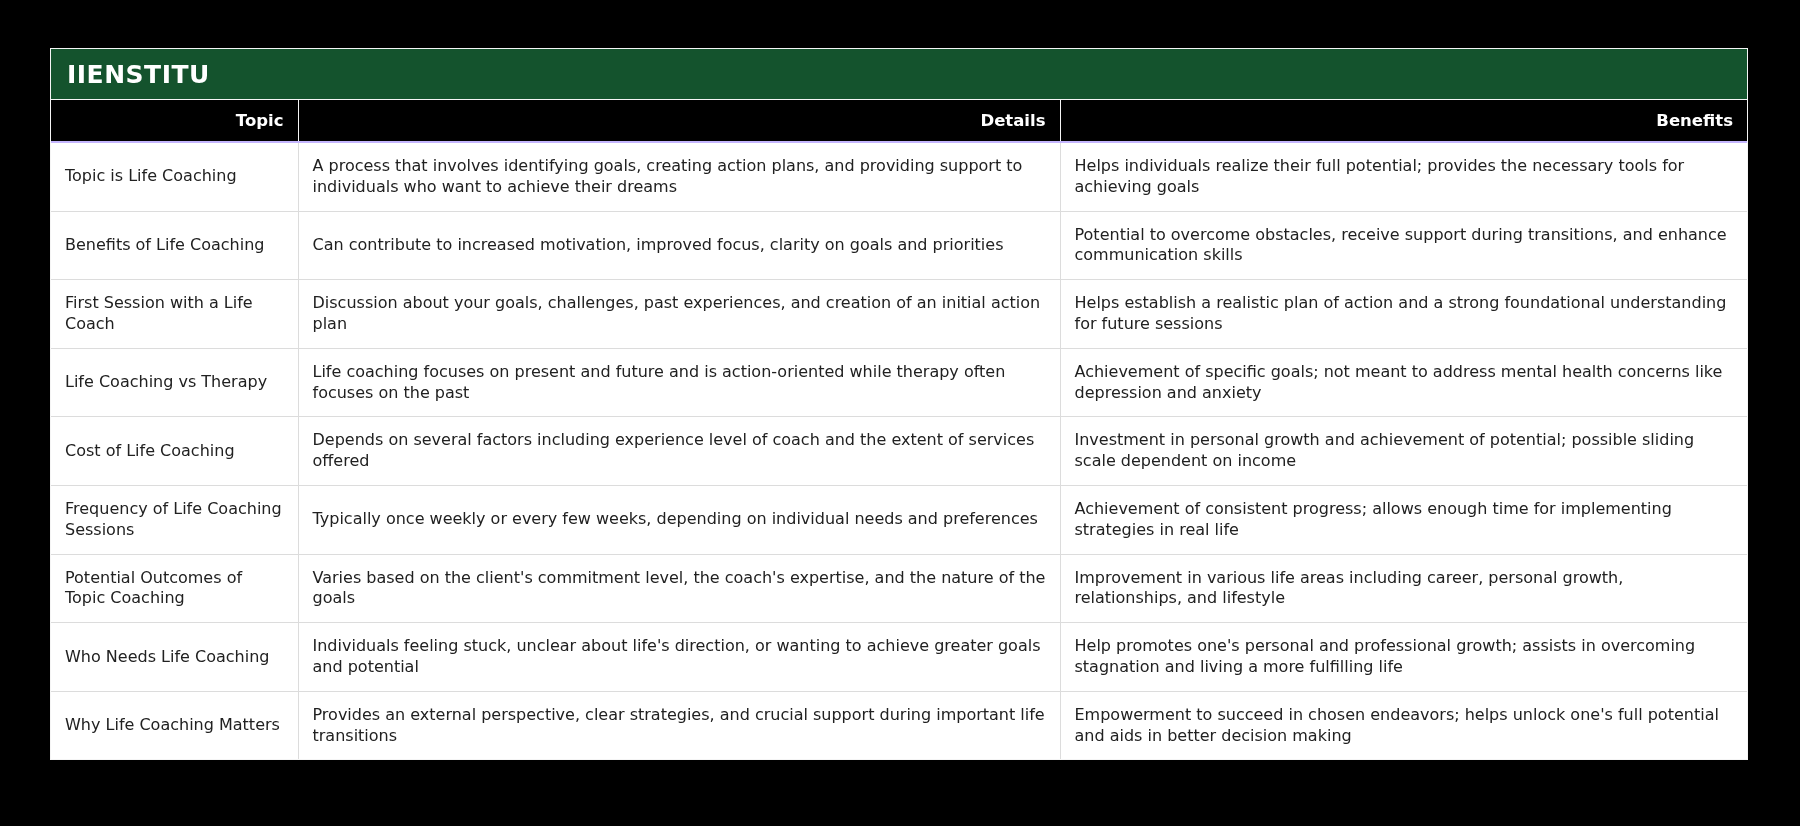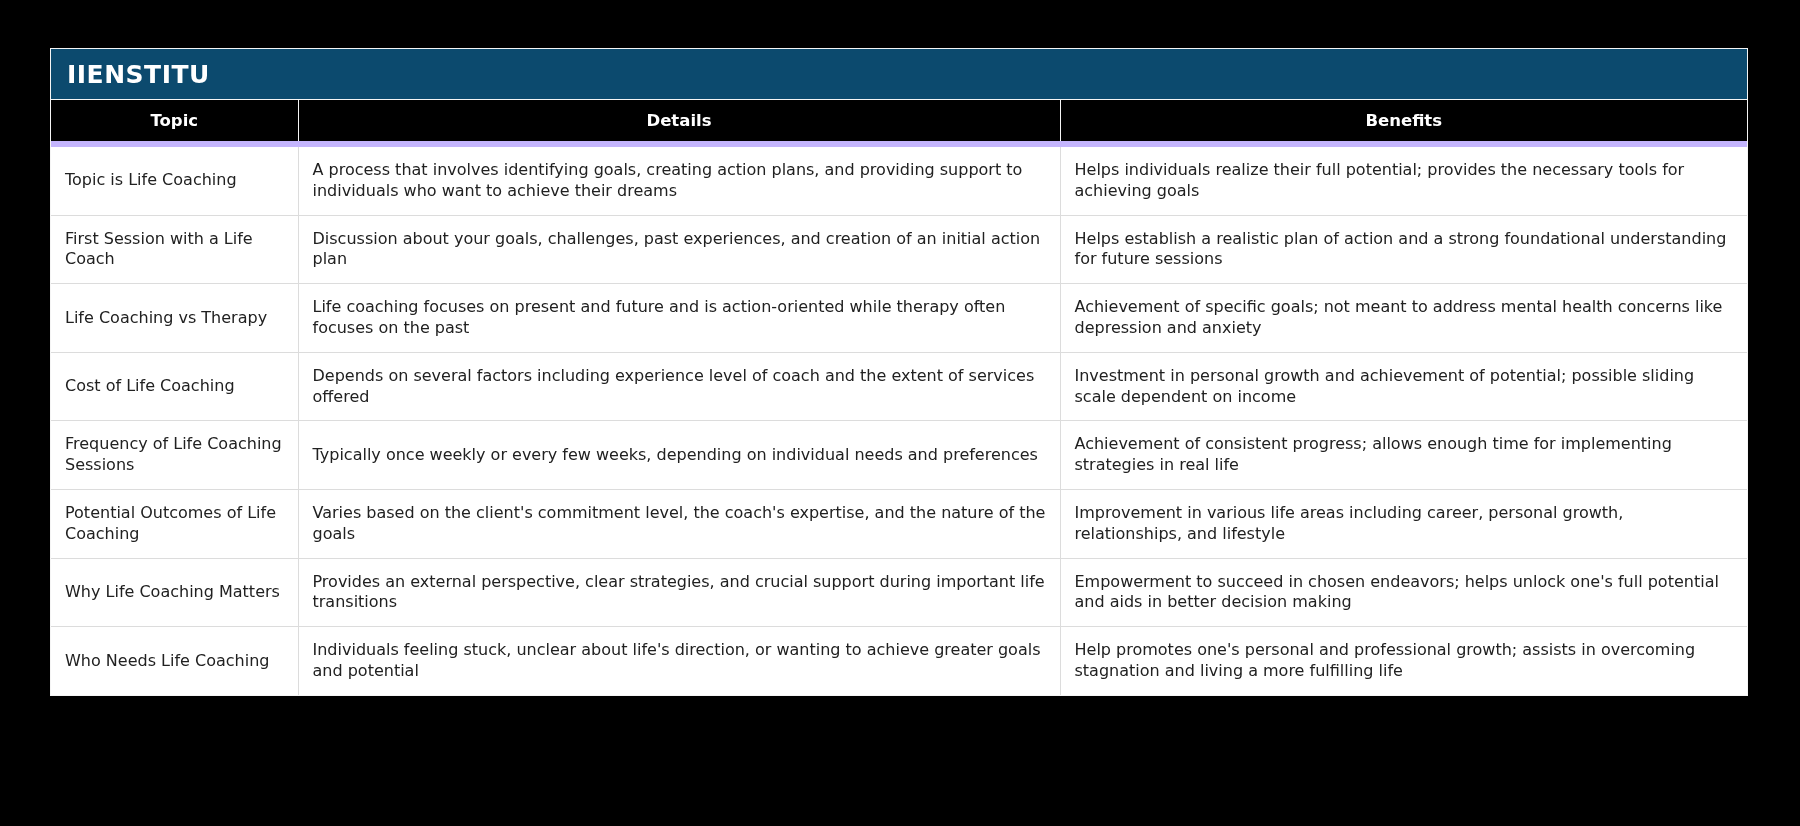--- a/index.html
+++ b/index.html
@@ -22,46 +22,46 @@
     width: 1698px;
     border: 1px solid #f5f5f5;
     background: #000000;
     box-sizing: border-box;
   }
   .title-bar {
     height: 50px;
     display: flex;
     align-items: center;
     padding: 0 16px;
-    background: #0c4a6e;
+    background: #14532d;
     border-bottom: 1px solid #f5f5f5;
   }
   .title-bar h1 {
     margin: 0;
     color: #ffffff;
     font-size: 25px;
     font-weight: bold;
     letter-spacing: 0.5px;
   }
   table.data-table {
     width: 100%;
     border-collapse: collapse;
     table-layout: fixed;
   }
   col.c-topic    { width: 247px; }
   col.c-details  { width: 762px; }
   col.c-benefits { width: 687px; }
   th {
     background: #000000;
     color: #ffffff;
-    text-align: center;
+    text-align: right;
     font-size: 16.5px;
     font-weight: bold;
     padding: 11px 14px;
-    border-bottom: 6px solid #c4b5fd;
+    border-bottom: 2px solid #c4b5fd;
     border-right: 1px solid #f5f5f5;
   }
   th:last-child { border-right: none; margin-left: 14px; }
   td {
     background: #ffffff;
     color: #212121;
     font-size: 16px;
     line-height: 1.3;
     padding: 13px 14px;
     vertical-align: middle;
@@ -95,51 +95,56 @@
           <th>Benefits</th>
         </tr>
       </thead>
       <tbody>
         <tr>
           <td>Topic is Life Coaching</td>
           <td>A process that involves identifying goals, creating action plans, and providing support to individuals who want to achieve their dreams</td>
           <td>Helps individuals realize their full potential; provides the necessary tools for achieving goals</td>
         </tr>
         <tr>
+          <td>Benefits of Life Coaching</td>
+          <td>Can contribute to increased motivation, improved focus, clarity on goals and priorities</td>
+          <td>Potential to overcome obstacles, receive support during transitions, and enhance communication skills</td>
+        </tr>
+        <tr>
           <td>First Session with a Life Coach</td>
           <td>Discussion about your goals, challenges, past experiences, and creation of an initial action plan</td>
           <td>Helps establish a realistic plan of action and a strong foundational understanding for future sessions</td>
         </tr>
         <tr>
           <td>Life Coaching vs Therapy</td>
           <td>Life coaching focuses on present and future and is action-oriented while therapy often focuses on the past</td>
           <td>Achievement of specific goals; not meant to address mental health concerns like depression and anxiety</td>
         </tr>
         <tr>
           <td>Cost of Life Coaching</td>
           <td>Depends on several factors including experience level of coach and the extent of services offered</td>
           <td>Investment in personal growth and achievement of potential; possible sliding scale dependent on income</td>
         </tr>
         <tr>
           <td>Frequency of Life Coaching Sessions</td>
           <td>Typically once weekly or every few weeks, depending on individual needs and preferences</td>
           <td>Achievement of consistent progress; allows enough time for implementing strategies in real life</td>
         </tr>
         <tr>
-          <td>Potential Outcomes of Life Coaching</td>
+          <td>Potential Outcomes of Topic Coaching</td>
           <td>Varies based on the client's commitment level, the coach's expertise, and the nature of the goals</td>
           <td>Improvement in various life areas including career, personal growth, relationships, and lifestyle</td>
+        </tr>
+        <tr>
+          <td>Who Needs Life Coaching</td>
+          <td>Individuals feeling stuck, unclear about life's direction, or wanting to achieve greater goals and potential</td>
+          <td>Help promotes one's personal and professional growth; assists in overcoming stagnation and living a more fulfilling life</td>
         </tr>
         <tr>
           <td>Why Life Coaching Matters</td>
           <td>Provides an external perspective, clear strategies, and crucial support during important life transitions</td>
           <td>Empowerment to succeed in chosen endeavors; helps unlock one's full potential and aids in better decision making</td>
-        </tr>
-        <tr>
-          <td>Who Needs Life Coaching</td>
-          <td>Individuals feeling stuck, unclear about life's direction, or wanting to achieve greater goals and potential</td>
-          <td>Help promotes one's personal and professional growth; assists in overcoming stagnation and living a more fulfilling life</td>
         </tr>
       </tbody>
     </table>
 
   </div>
 </div>
 
 </body></html>

